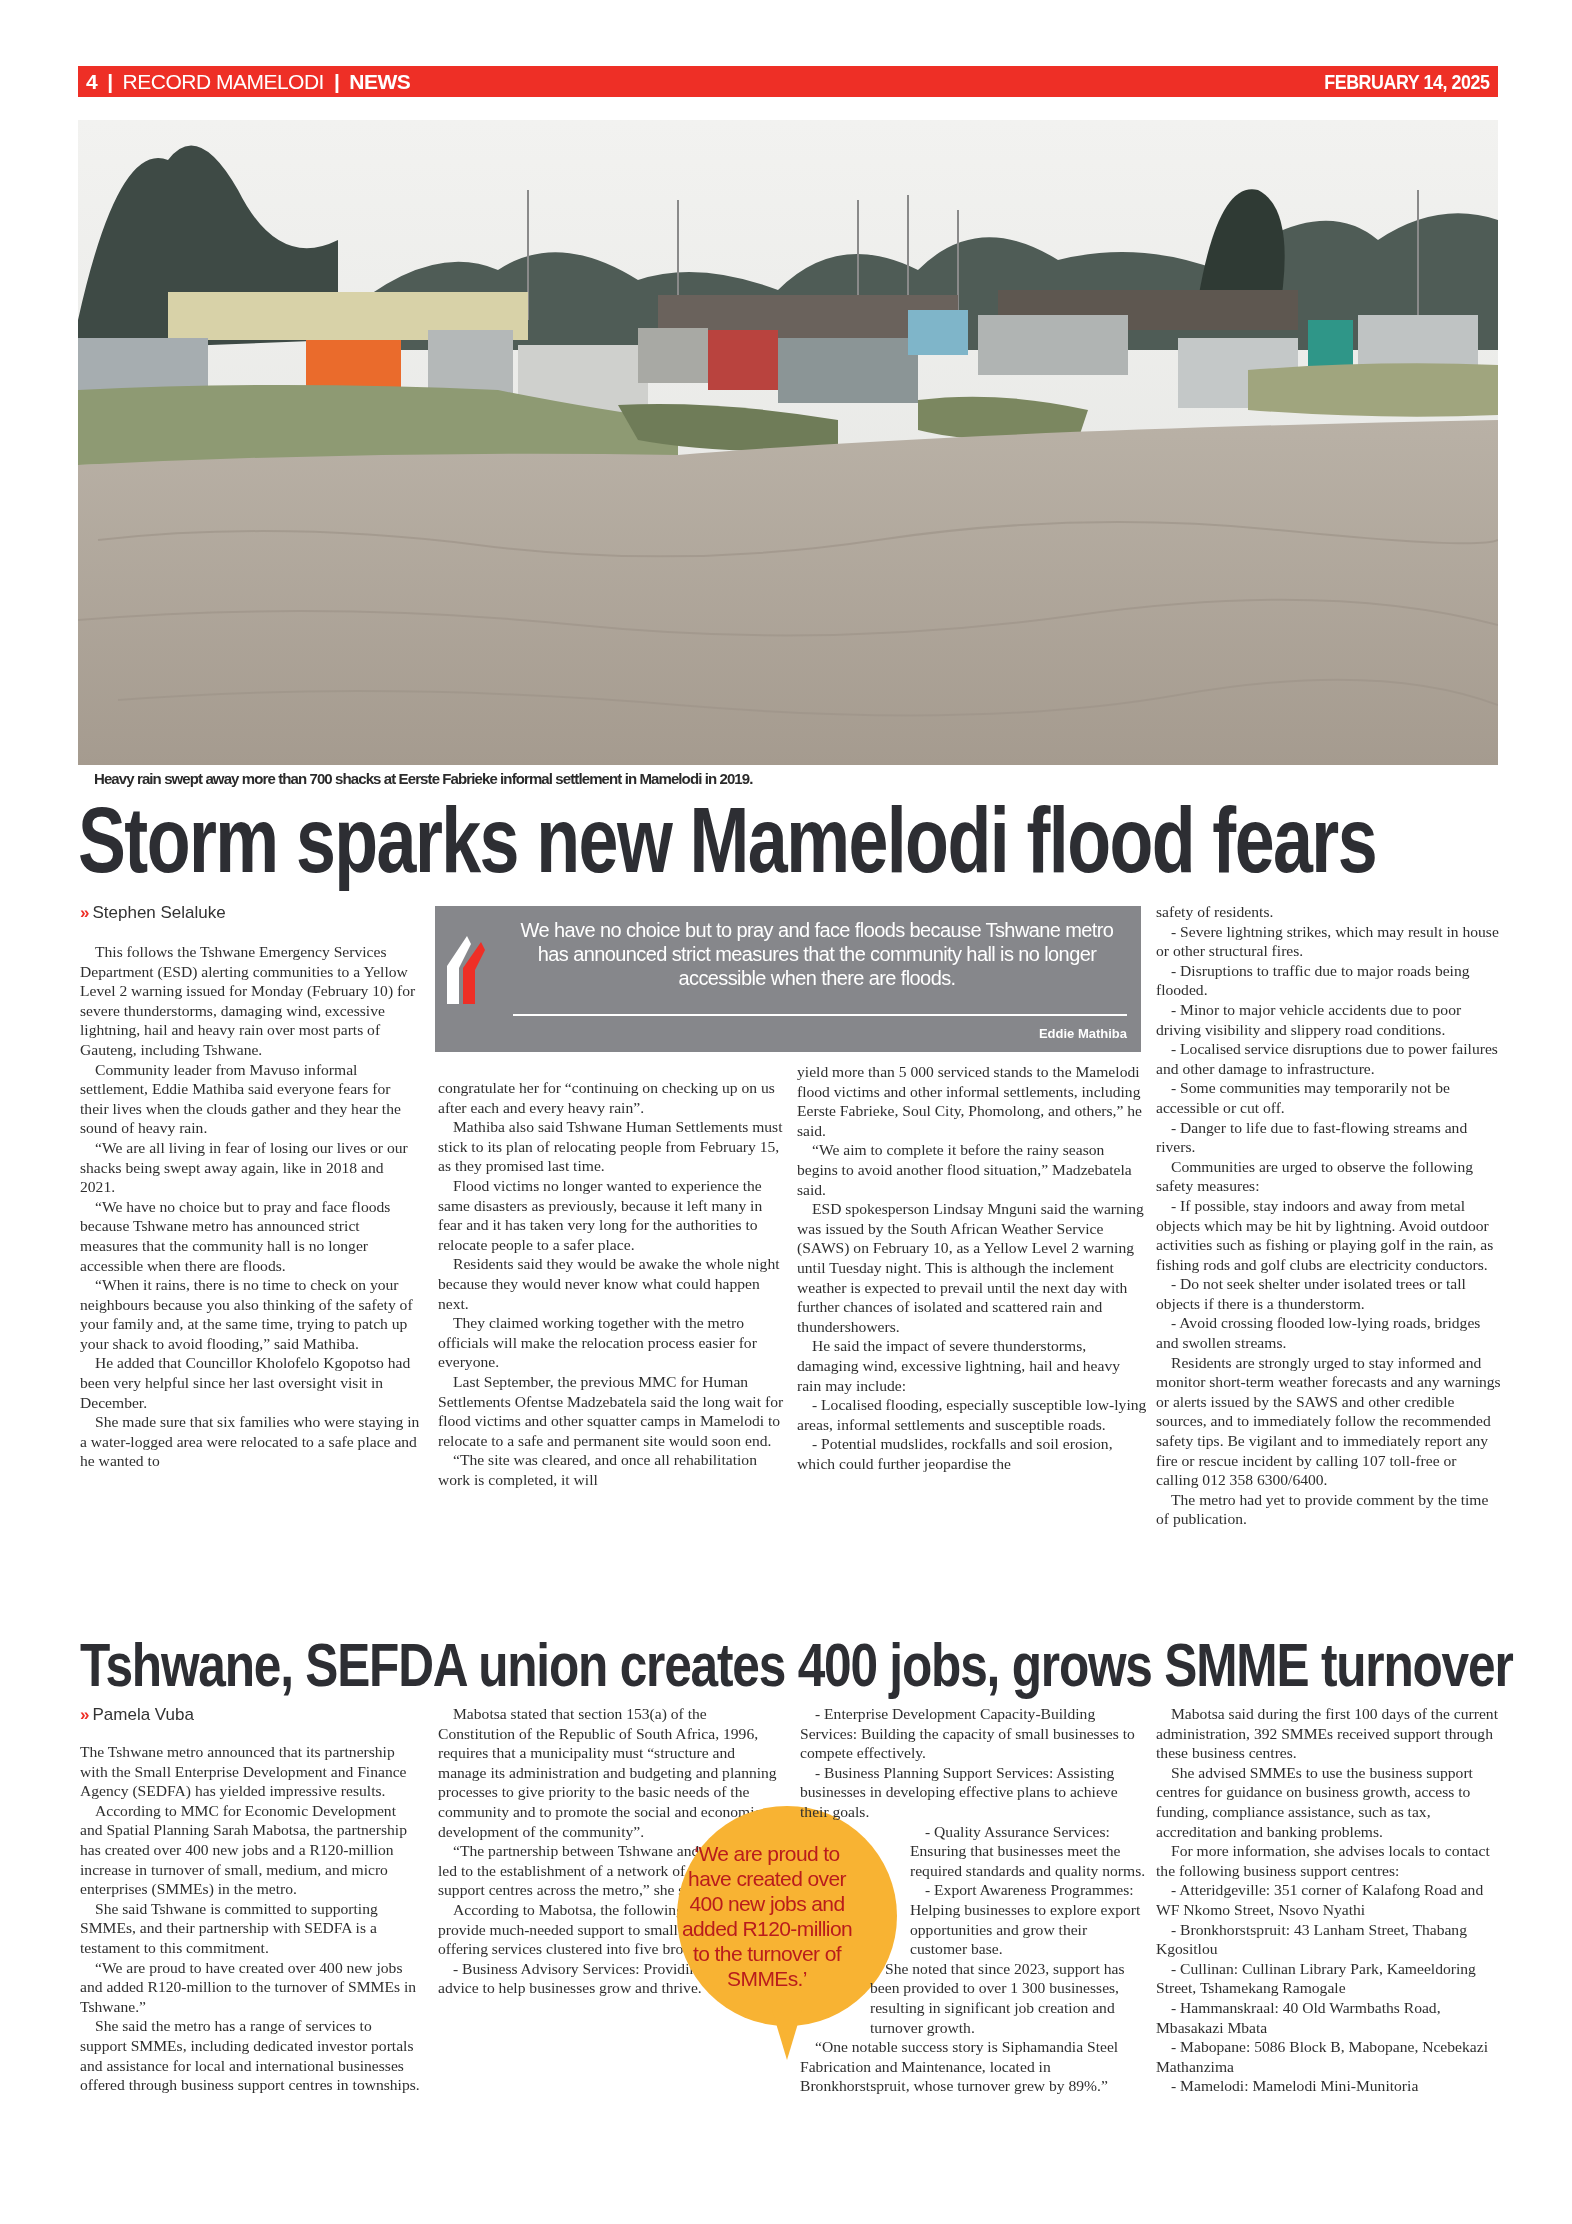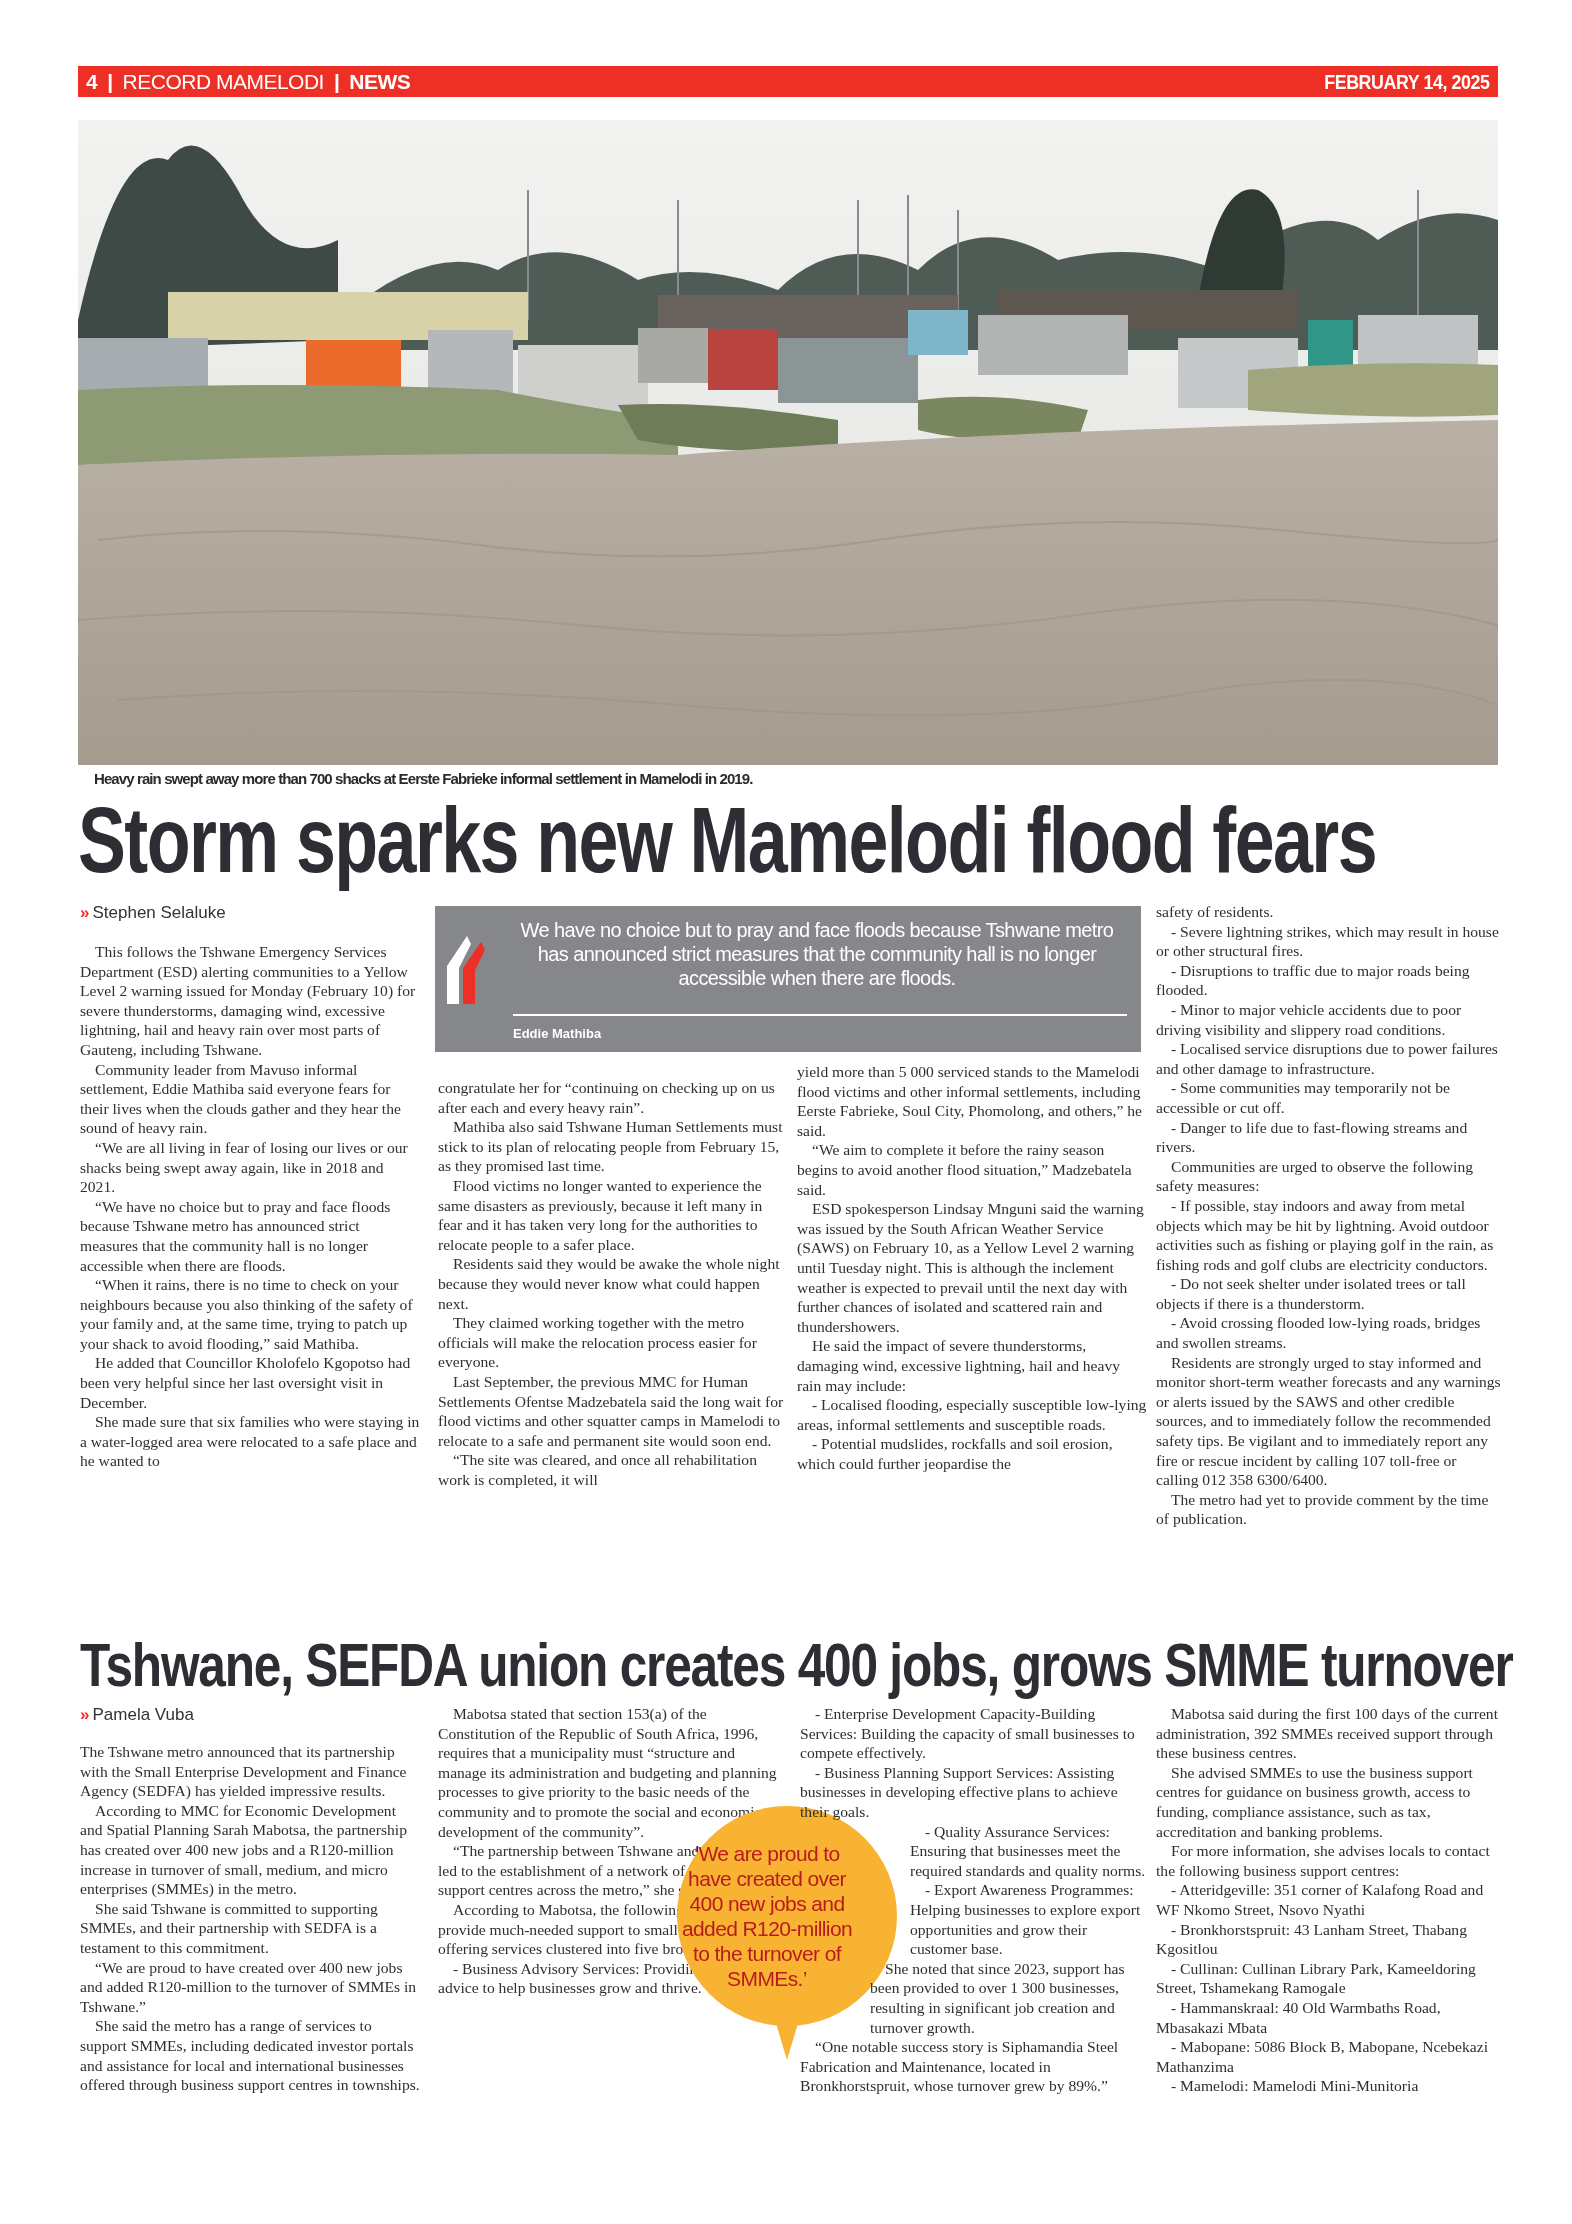--- a/index.html
+++ b/index.html
@@ -52,21 +52,21 @@
       position: absolute; left: 435px; top: 906px; width: 706px; height: 146px;
       background: #86878b; color: #fff; font-family: "Liberation Sans", sans-serif; padding-left: 27px;
     }
     .pullquote .qmark { position: absolute; left: 8px; top: 28px; width: 60px; height: 70px; }
     .pullquote .qtext {
       position: absolute; left: 72px; top: 12px; width: 620px; text-align: center;
       font-size: 20px; line-height: 24px; letter-spacing: -0.6px;
     }
     .pullquote .qline { position: absolute; left: 78px; top: 108px; width: 614px; height: 2px; background: #fff; }
     .pullquote .qauthor {
-      position: absolute; left: 78px; top: 120px; width: 614px; text-align: left;
+      position: absolute; left: 78px; top: 120px; width: 614px; text-align: right;
       font-size: 13px; font-weight: bold;
     }
 
     .headline-second {
       position: absolute; left: 80px; top: 1632px; width: 1420px;
       font-family: "Liberation Sans", sans-serif; font-size: 62px; line-height: 66px;
       color: #2d2e33; letter-spacing: -1.5px; white-space: nowrap;
       transform: scaleX(0.80); transform-origin: left top;
     }
 

